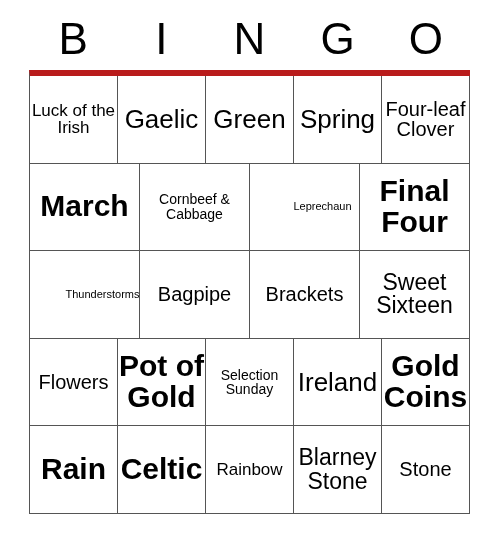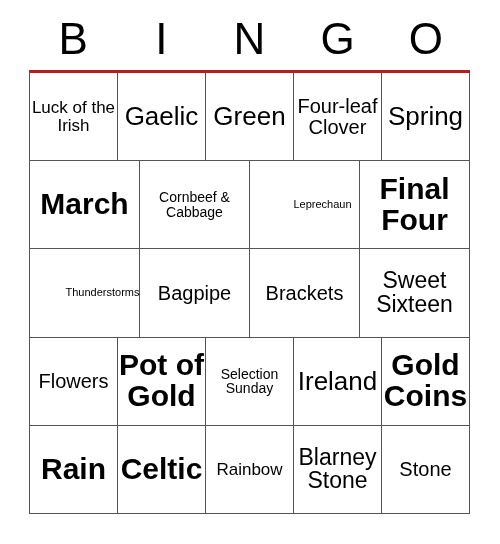--- a/index.html
+++ b/index.html
@@ -44,21 +44,21 @@
     letter-spacing: 0;
   }
 
   
   #bingo-grid {
     position: absolute;
     left: 29px;
     top: 70px;
     width: 441px;
     height: 444px;
-    border-top: 3px solid #b91c1c;
+    border-top: 6px solid #b91c1c;
     border-left: 1px solid #555555;
     box-sizing: border-box;
     display: flex;
     flex-direction: column;
   }
   .bingo-row {
     display: flex;
     flex: 1 1 0;
     min-height: 0;
   }
@@ -113,24 +113,24 @@
       <div class="bingo-cell">
           <span class="cell-text fs-sm">Luck of the Irish</span>
         </div>
       <div class="bingo-cell">
           <span class="cell-text fs-xl">Gaelic</span>
         </div>
       <div class="bingo-cell">
           <span class="cell-text fs-xl">Green</span>
         </div>
       <div class="bingo-cell">
-          <span class="cell-text fs-md">Four-leaf Clover</span>
+          <span class="cell-text fs-xl">Spring</span>
         </div>
       <div class="bingo-cell">
-          <span class="cell-text fs-xl">Spring</span>
+          <span class="cell-text fs-md">Four-leaf Clover</span>
         </div>
     </div>
 
     <div class="bingo-row">
       <div class="bingo-cell">
           <span class="cell-text fs-xxl">March</span>
         </div>
       <div class="bingo-cell">
           <span class="cell-text fs-xs">Cornbeef &amp; Cabbage</span>
         </div>

